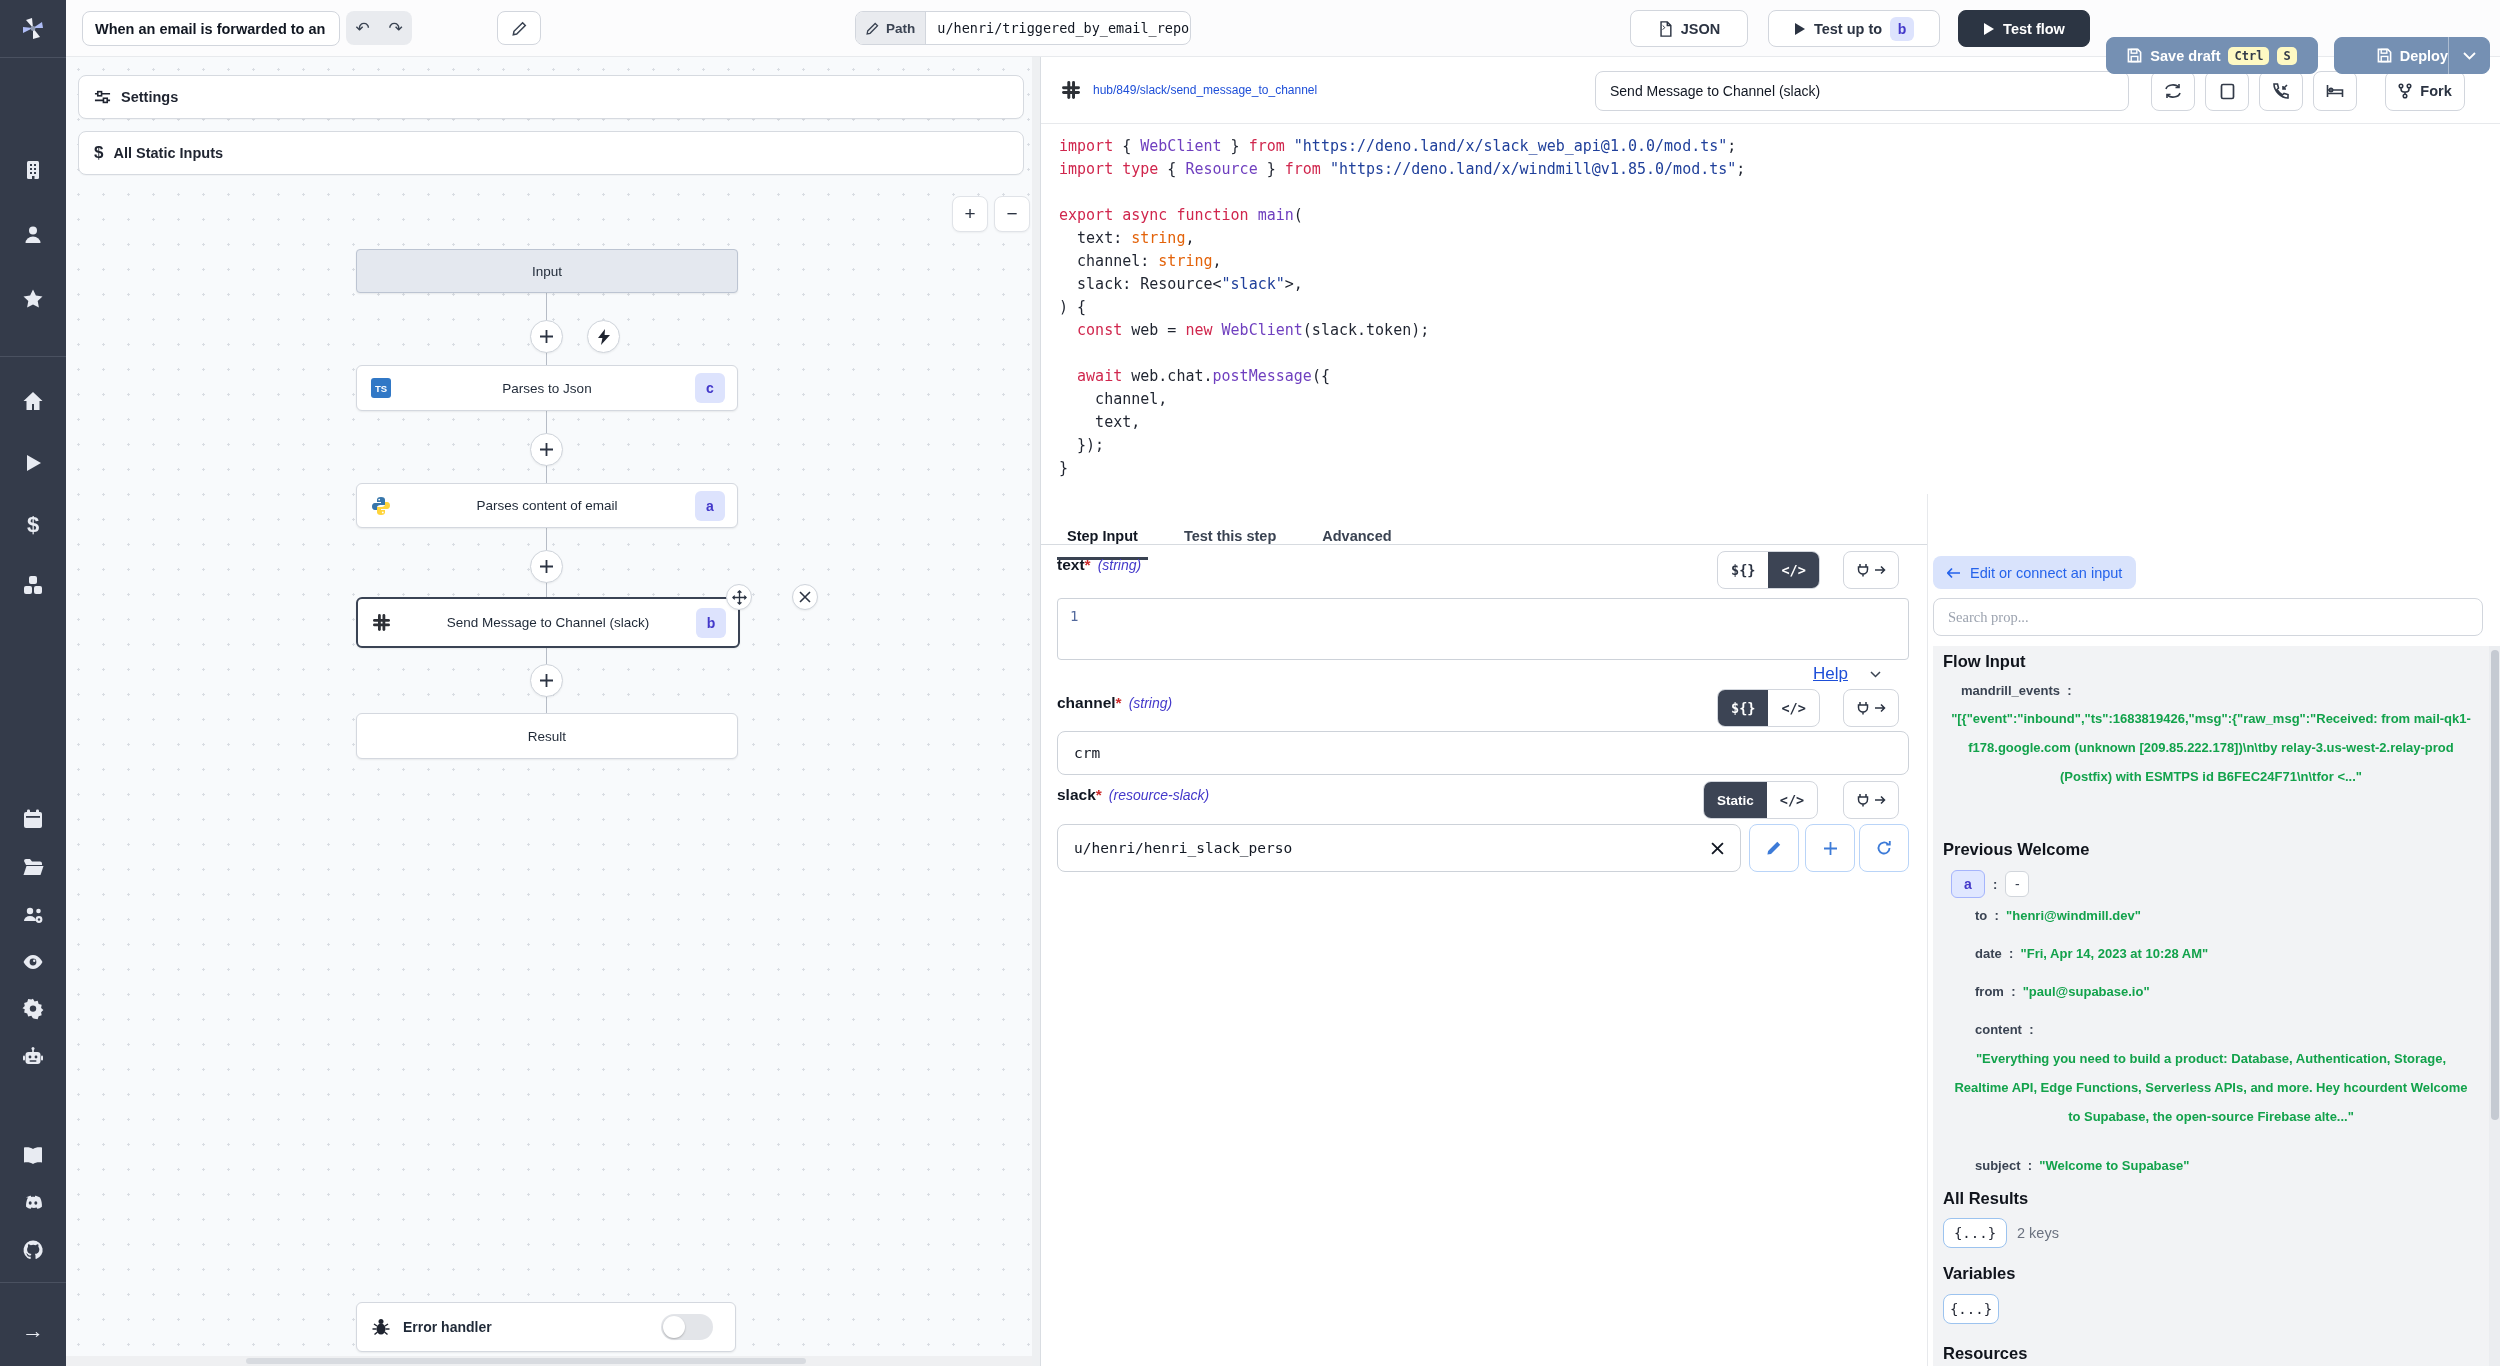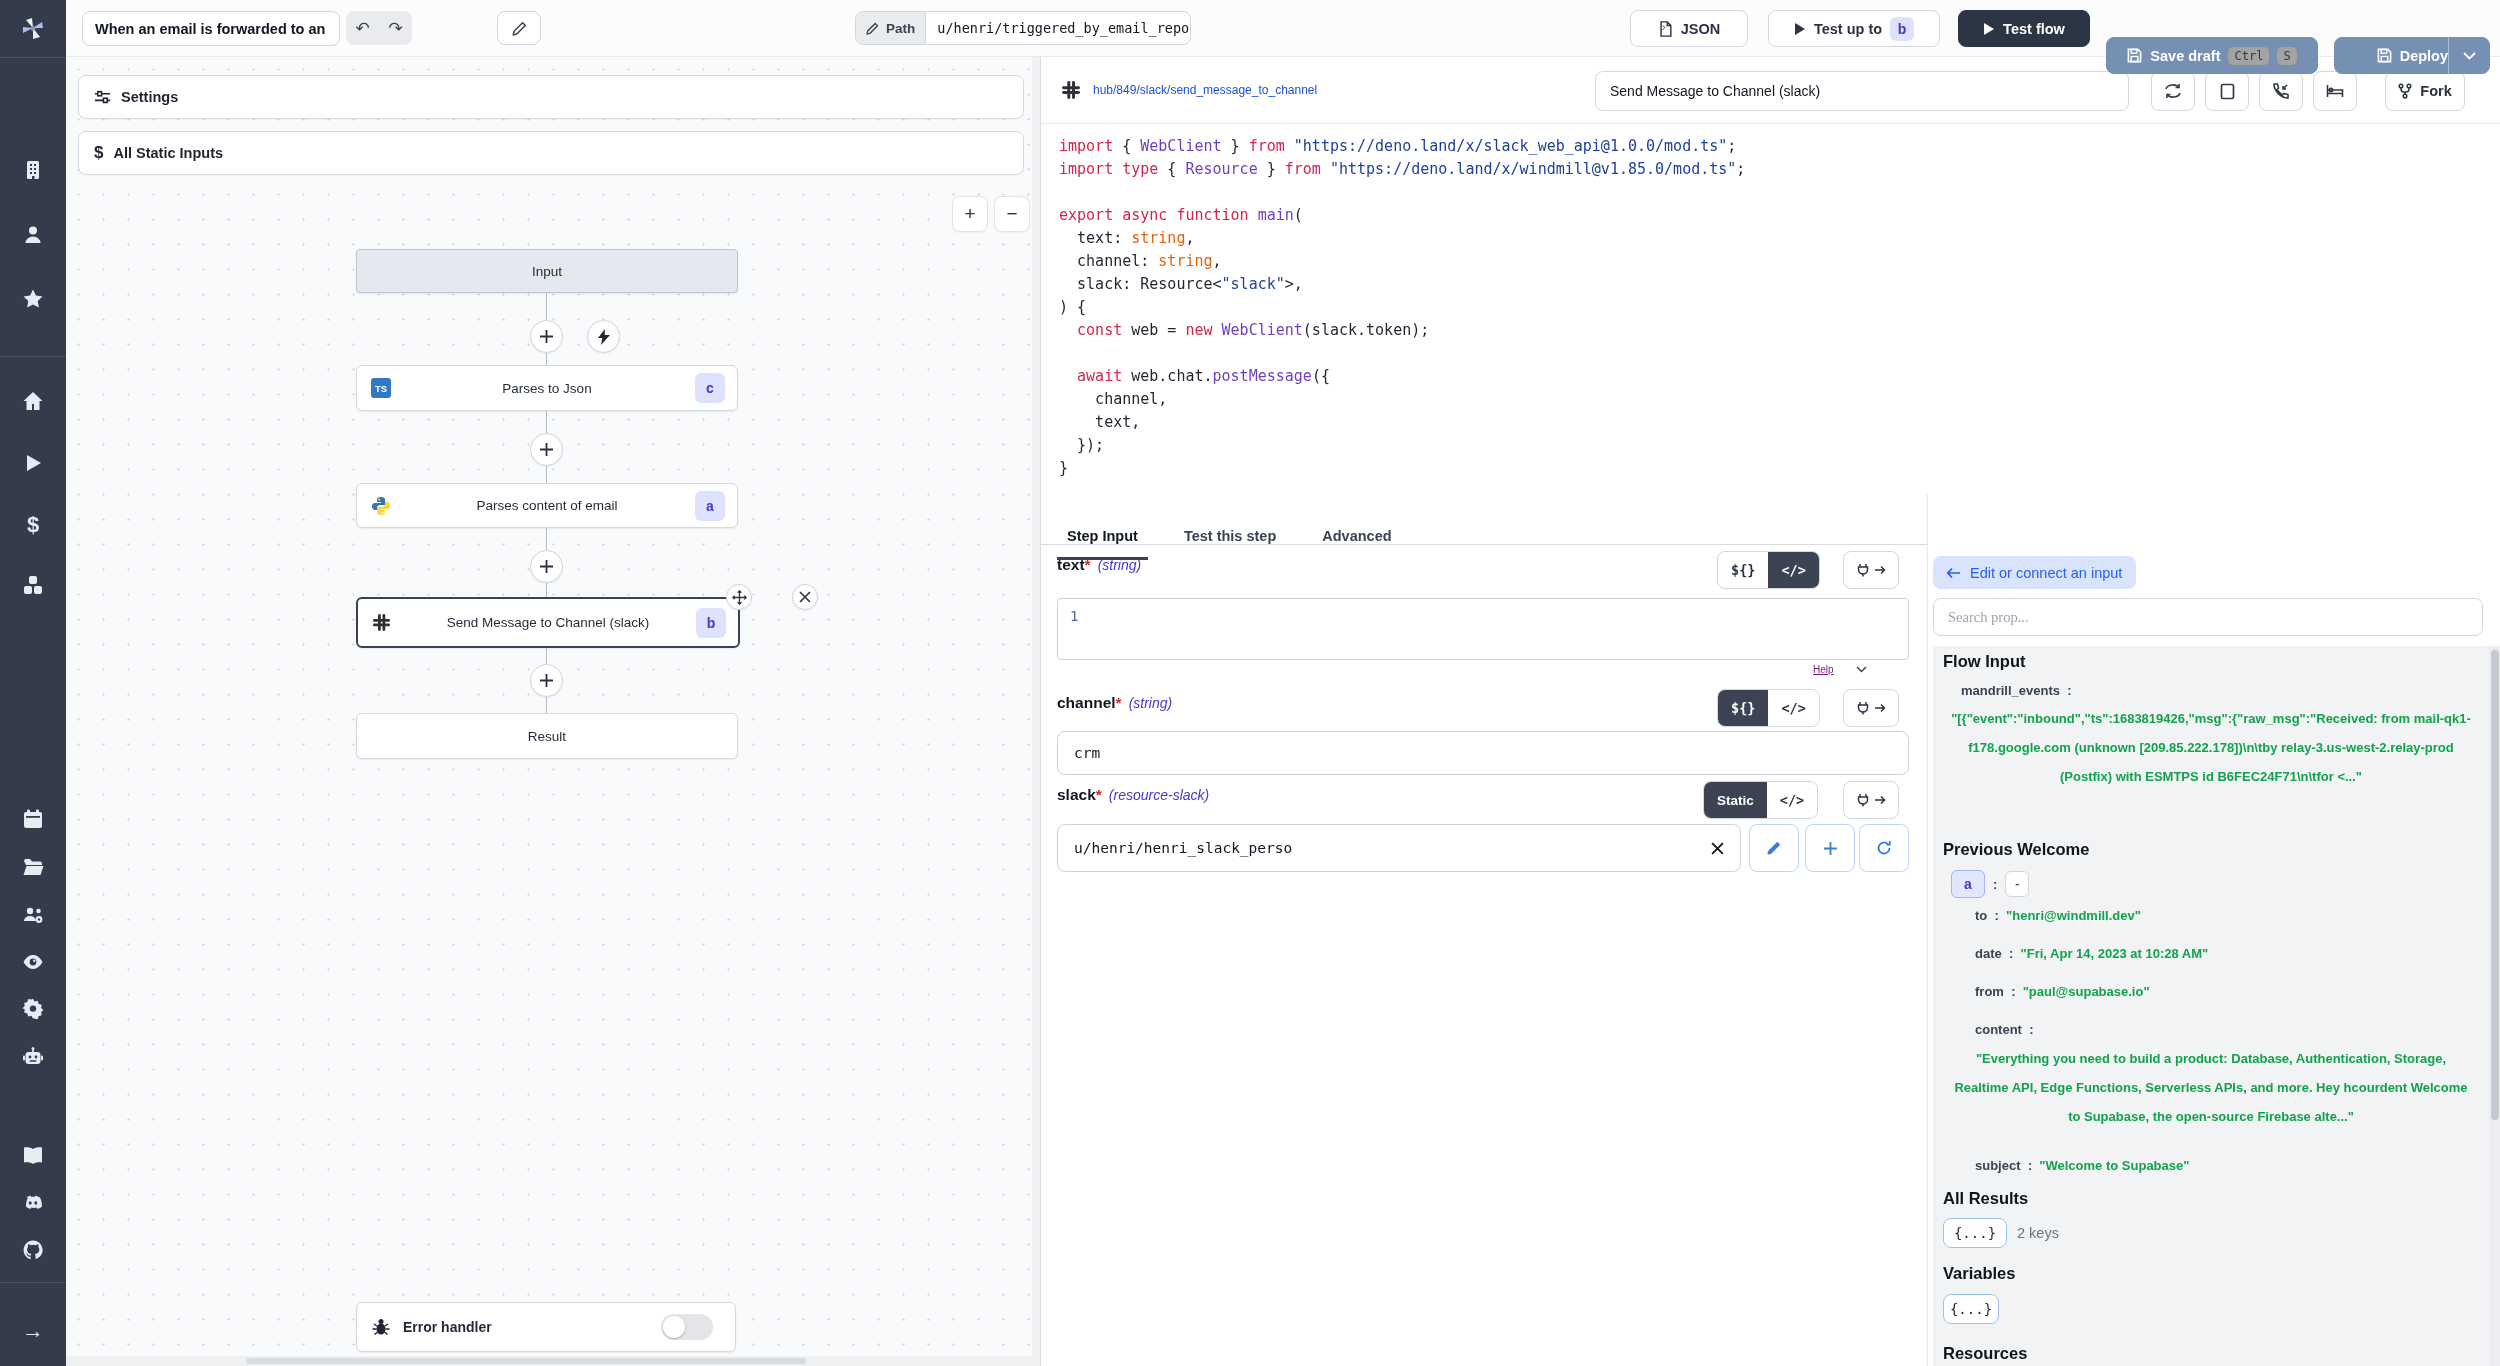--- a/index.html
+++ b/index.html
@@ -14,21 +14,21 @@
   .rail { left:0; top:0; width:66px; height:1366px; background:#343b4a; z-index:20; }
   .rail .ric { position:absolute; left:0; width:66px; display:flex; justify-content:center; color:#e8ebf2; }
   .rail .sep { position:absolute; left:0; width:66px; border-top:1px solid #4a5160; }
 
   
   .topbar { left:66px; top:0; width:2434px; height:57px; background:#fcfcfd; border-bottom:1px solid #e8eaed; z-index:10; }
   .tinput { border:1px solid #d2d6dd; border-radius:8px; background:#fff; font-family:"Liberation Sans",sans-serif; }
   .btn { border:1px solid #d2d6dd; border-radius:8px; background:#fff; display:flex; align-items:center; justify-content:center; gap:8px; font-size:14.5px; font-weight:bold; color:#2b3342; }
   .btn-dark { background:#2c3543; border-color:#2c3543; color:#fff; }
   .btn-blue { background:#7590b3; border-color:#7590b3; color:#fff;margin-top:27px; }
-  .kbd { background:#a3a3a3; color:#333b49; border-radius:5px; font-family:"DejaVu Sans Mono",monospace; font-size:12px; padding:2px 6px; font-weight:normal; }
+  .kbd { background:#fef9c3; color:#333b49; border-radius:5px; font-family:"DejaVu Sans Mono",monospace; font-size:12px; padding:2px 6px; font-weight:bold; }
   .badge { background:#dde3fd; color:#4338ca; border-radius:6px; font-weight:bold; display:inline-flex; align-items:center; justify-content:center; }
 
   
   .canvas { left:66px; top:57px; width:966px; height:1309px; background:#f8fafc;
             background-image:radial-gradient(#d9dde3 1.1px, transparent 1.3px); background-size:25px 25px; }
   .panelbtn { position:absolute; left:12px; width:946px; height:44px; background:#fff; border:1px solid #d6dae0; border-radius:8px; display:flex; align-items:center; gap:10px; padding:0 15px; font-size:14.5px; font-weight:bold; color:#1f2430; box-shadow:0 1px 1px rgba(0,0,0,.03); }
   .node { position:absolute; left:290px; width:382px; height:45px; background:#fff; border:1px solid #d4d8df; border-radius:6px; display:flex; align-items:center; font-size:13.5px; color:#1f2937; box-shadow:0 1px 2px rgba(0,0,0,.07); }
   .node .lbl { position:absolute; left:0; right:0; text-align:center; }
   .node .nicon { position:absolute; left:14px; display:flex; }
   .node .nbadge { position:absolute; right:12px; width:30px; height:30px; font-size:14px; }
@@ -485,21 +485,21 @@
         </g>
       </svg>
     <svg width="12" height="10" viewBox="0 0 12 10">
         <path d="M1 5h9M7 1.5L10.5 5 7 8.5" fill="none" stroke="#2b3342" stroke-width="1.5"></path>
       </svg>
   </div>
   <div class="abs" style="left:16px; top:541px; width:852px; height:62px; border:1px solid #cdd2d9; border-radius:4px; background:#fff; overflow:hidden">
     <span class="abs mono" style="left:12px; top:9px; font-size:14px; color:#52699c">1</span>
 
   </div>
-  <div class="abs flex" style="left:772px; top:607px; gap:22px; font-size:10px; color:#701a75">
+  <div class="abs flex" style="left:772px; top:607px; gap:22px; font-size:17px; color:#1d4ed8">
     <span style="text-decoration:underline">Help</span>
     <svg width="11" height="7" viewBox="0 0 11 7">
         <path d="M1 1l4.5 4.5L10 1" fill="none" stroke="#3a4352" stroke-width="1.5"></path>
       </svg>
   </div>
 
   <div class="abs flabel" style="left:16px; top:637px">
     <span>channel</span><span class="freq">*</span><span class="ftype">(string)</span>
   </div>
   <div class="toggle" style="left:676px; top:632px">

